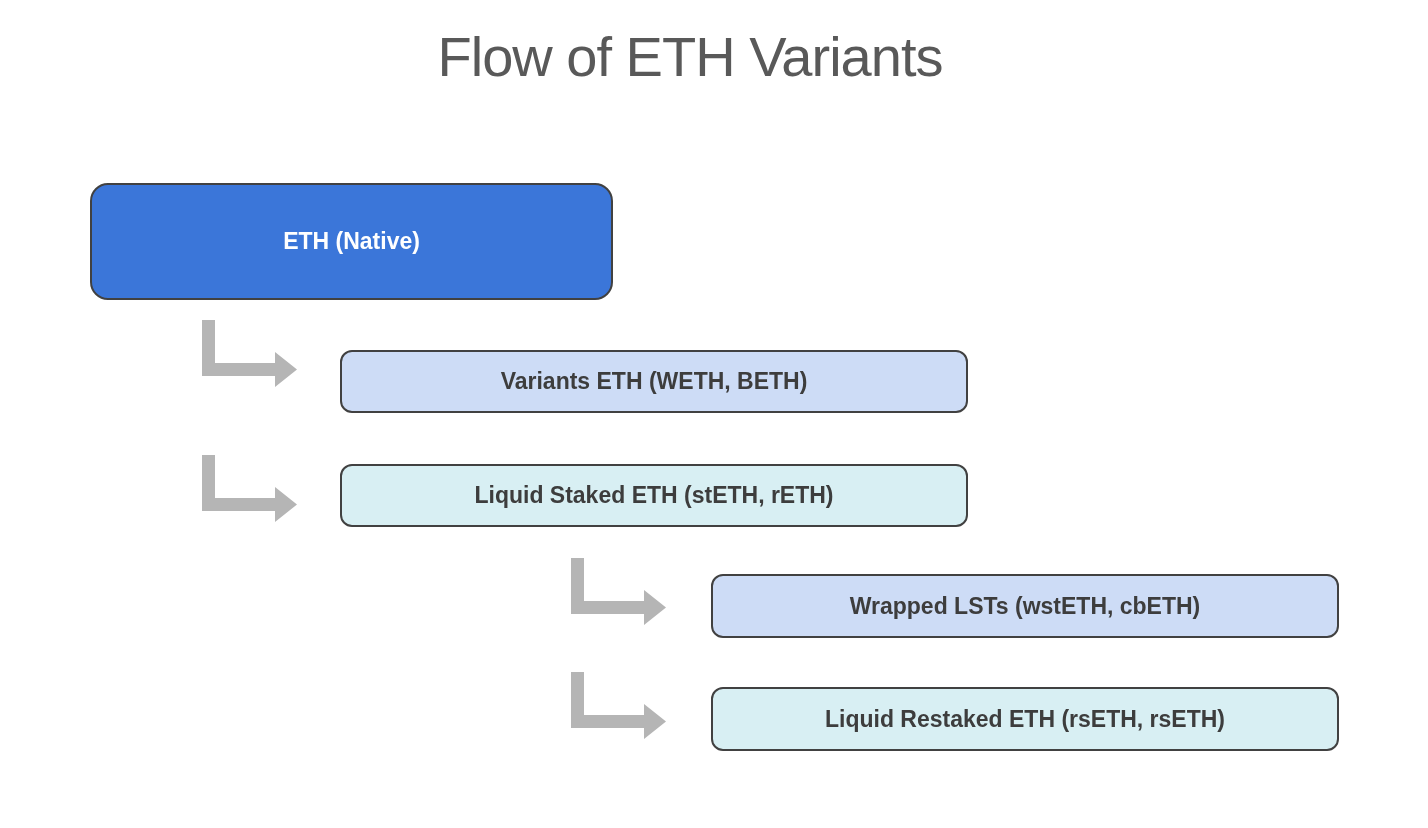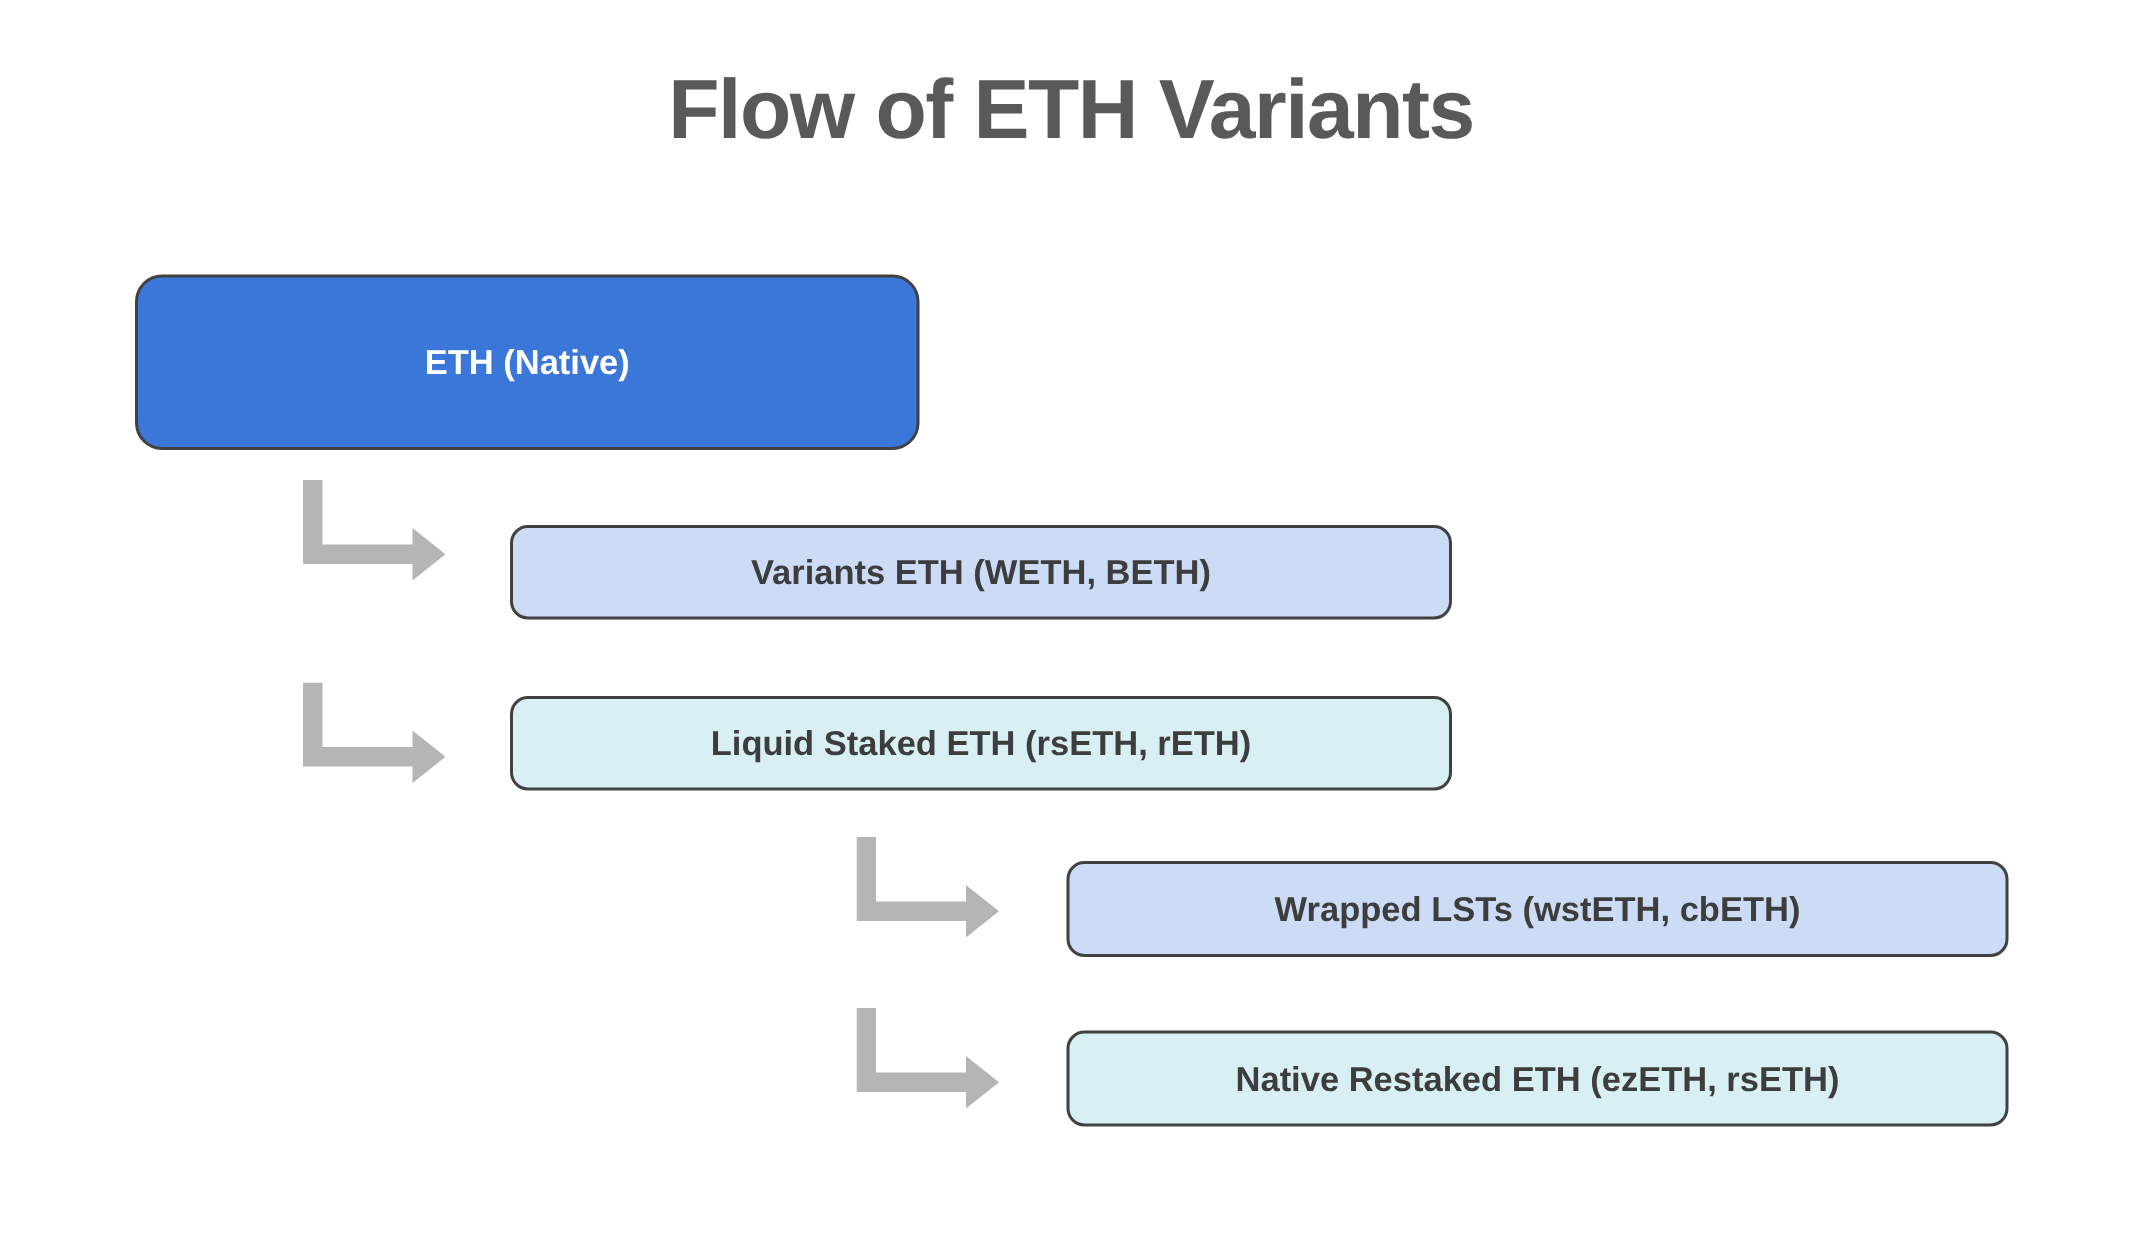--- a/index.html
+++ b/index.html
@@ -10,28 +10,27 @@
     position: relative;
     width: 1428px;
     height: 828px;
     background: #ffffff;
     overflow: hidden;
   }
 
   .diagram-title {
     position: absolute;
     left: 0;
-    top: 40px;
+    top: 24px;
     width: 1380px;
     text-align: center;
     font-size: 56px;
-    font-weight: bold;
+    font-weight: normal;
     letter-spacing: -1px;
     color: #595959;
-    margin-left: 24px;
   }
 
   .node {
     position: absolute;
     display: flex;
     align-items: center;
     justify-content: center;
     border: 2px solid #414141;
     font-weight: bold;
     font-size: 23px;
@@ -82,32 +81,32 @@
 
   <div class="node node-child node-wrapped-eth">
     <span>Variants ETH (WETH, BETH)</span>
   </div>
 
   <svg class="arrow arrow-2" viewBox="0 0 95 68" aria-hidden="true">
     <path d="M0 0 H13 V43 H73 V32 L95 49.5 L73 67 V56 H0 Z"></path>
   </svg>
 
   <div class="node node-child node-liquid-staked-eth">
-    <span>Liquid Staked ETH (rsETH, rETH)</span>
+    <span>Liquid Staked ETH (stETH, rETH)</span>
   </div>
 
   <svg class="arrow arrow-3" viewBox="0 0 95 68" aria-hidden="true">
     <path d="M0 0 H13 V43 H73 V32 L95 49.5 L73 67 V56 H0 Z"></path>
   </svg>
 
   <div class="node node-child node-wrapped-lsts">
     <span>Wrapped LSTs (wstETH, cbETH)</span>
   </div>
 
   <svg class="arrow arrow-4" viewBox="0 0 95 68" aria-hidden="true">
     <path d="M0 0 H13 V43 H73 V32 L95 49.5 L73 67 V56 H0 Z"></path>
   </svg>
 
   <div class="node node-child node-liquid-restaked">
-    <span>Native Restaked ETH (ezETH, rsETH)</span>
+    <span>Liquid Restaked ETH (rsETH, rsETH)</span>
   </div>
 
 </div>
 
 </body></html>

